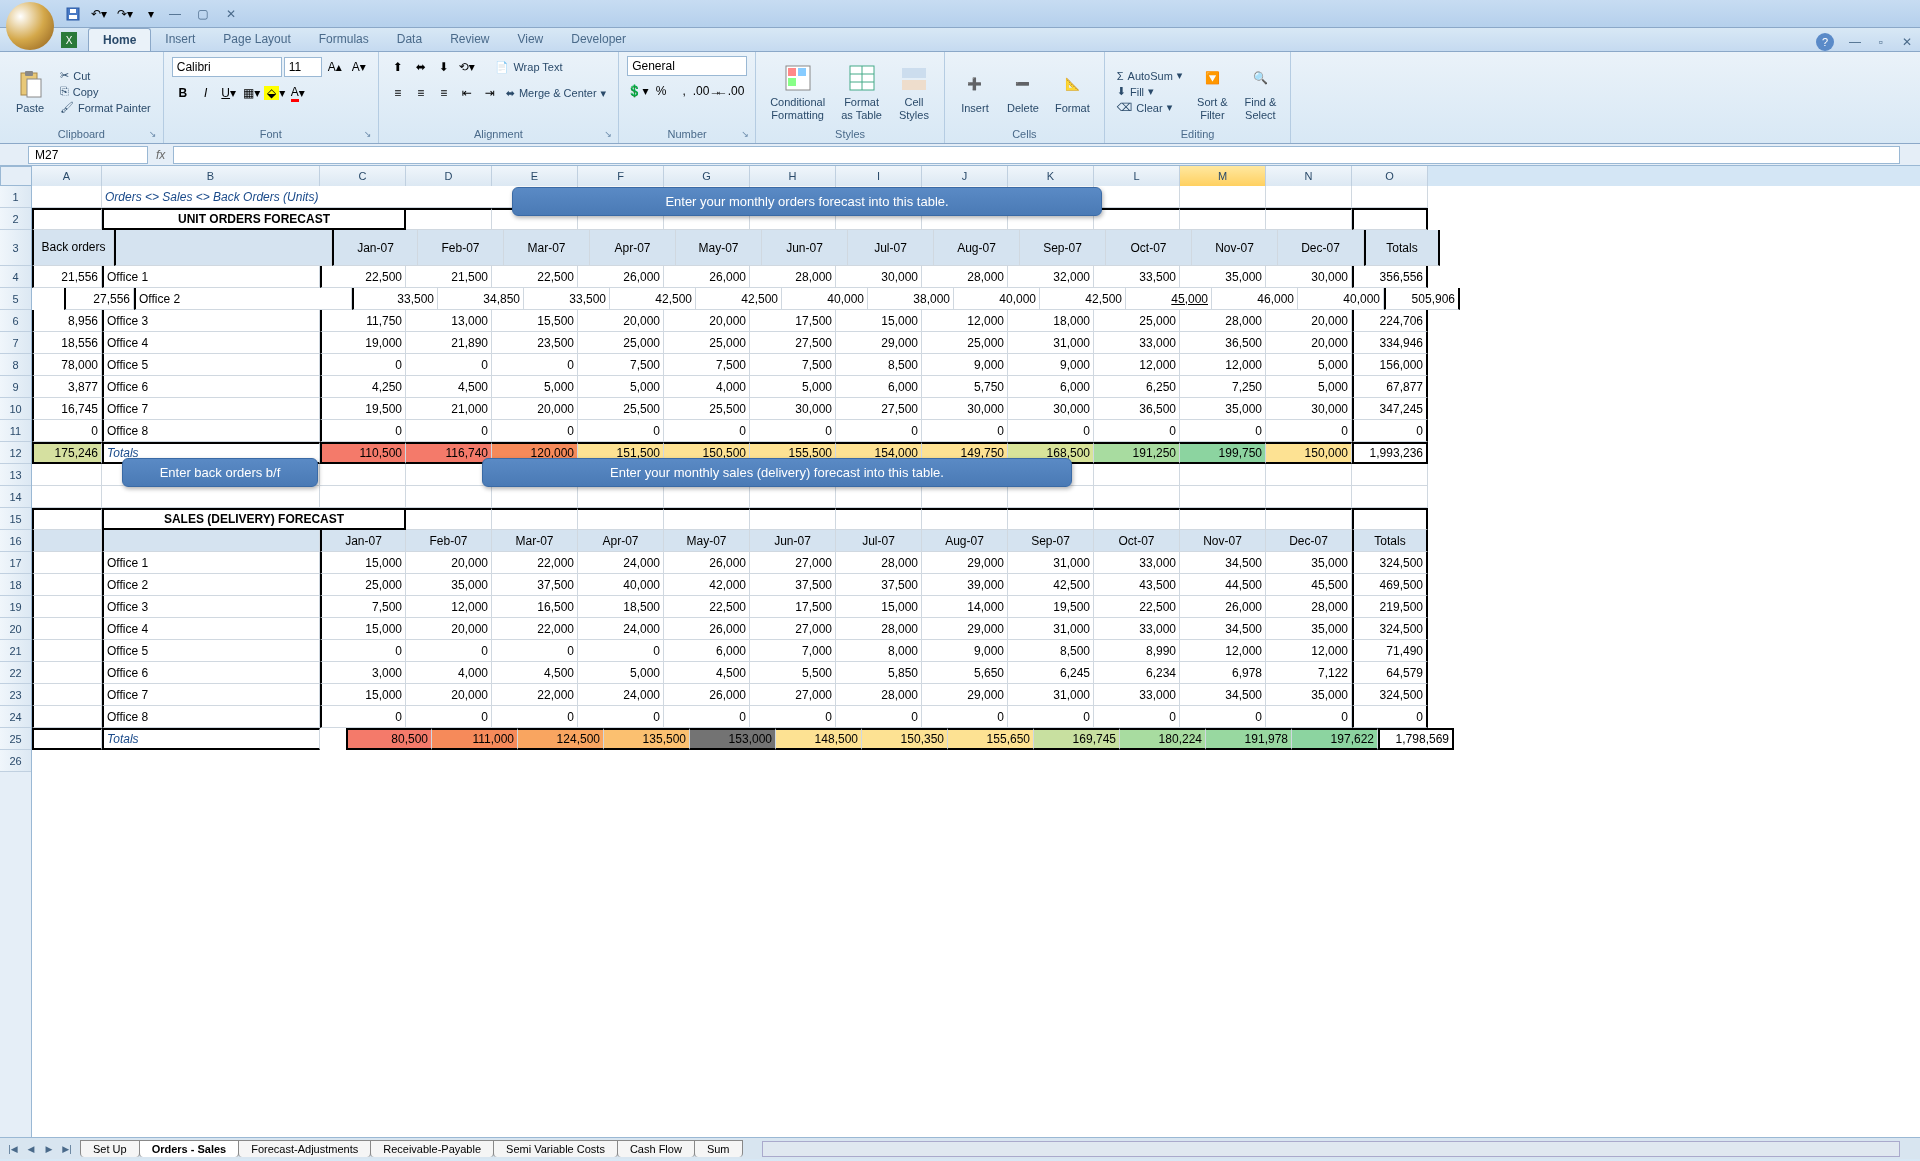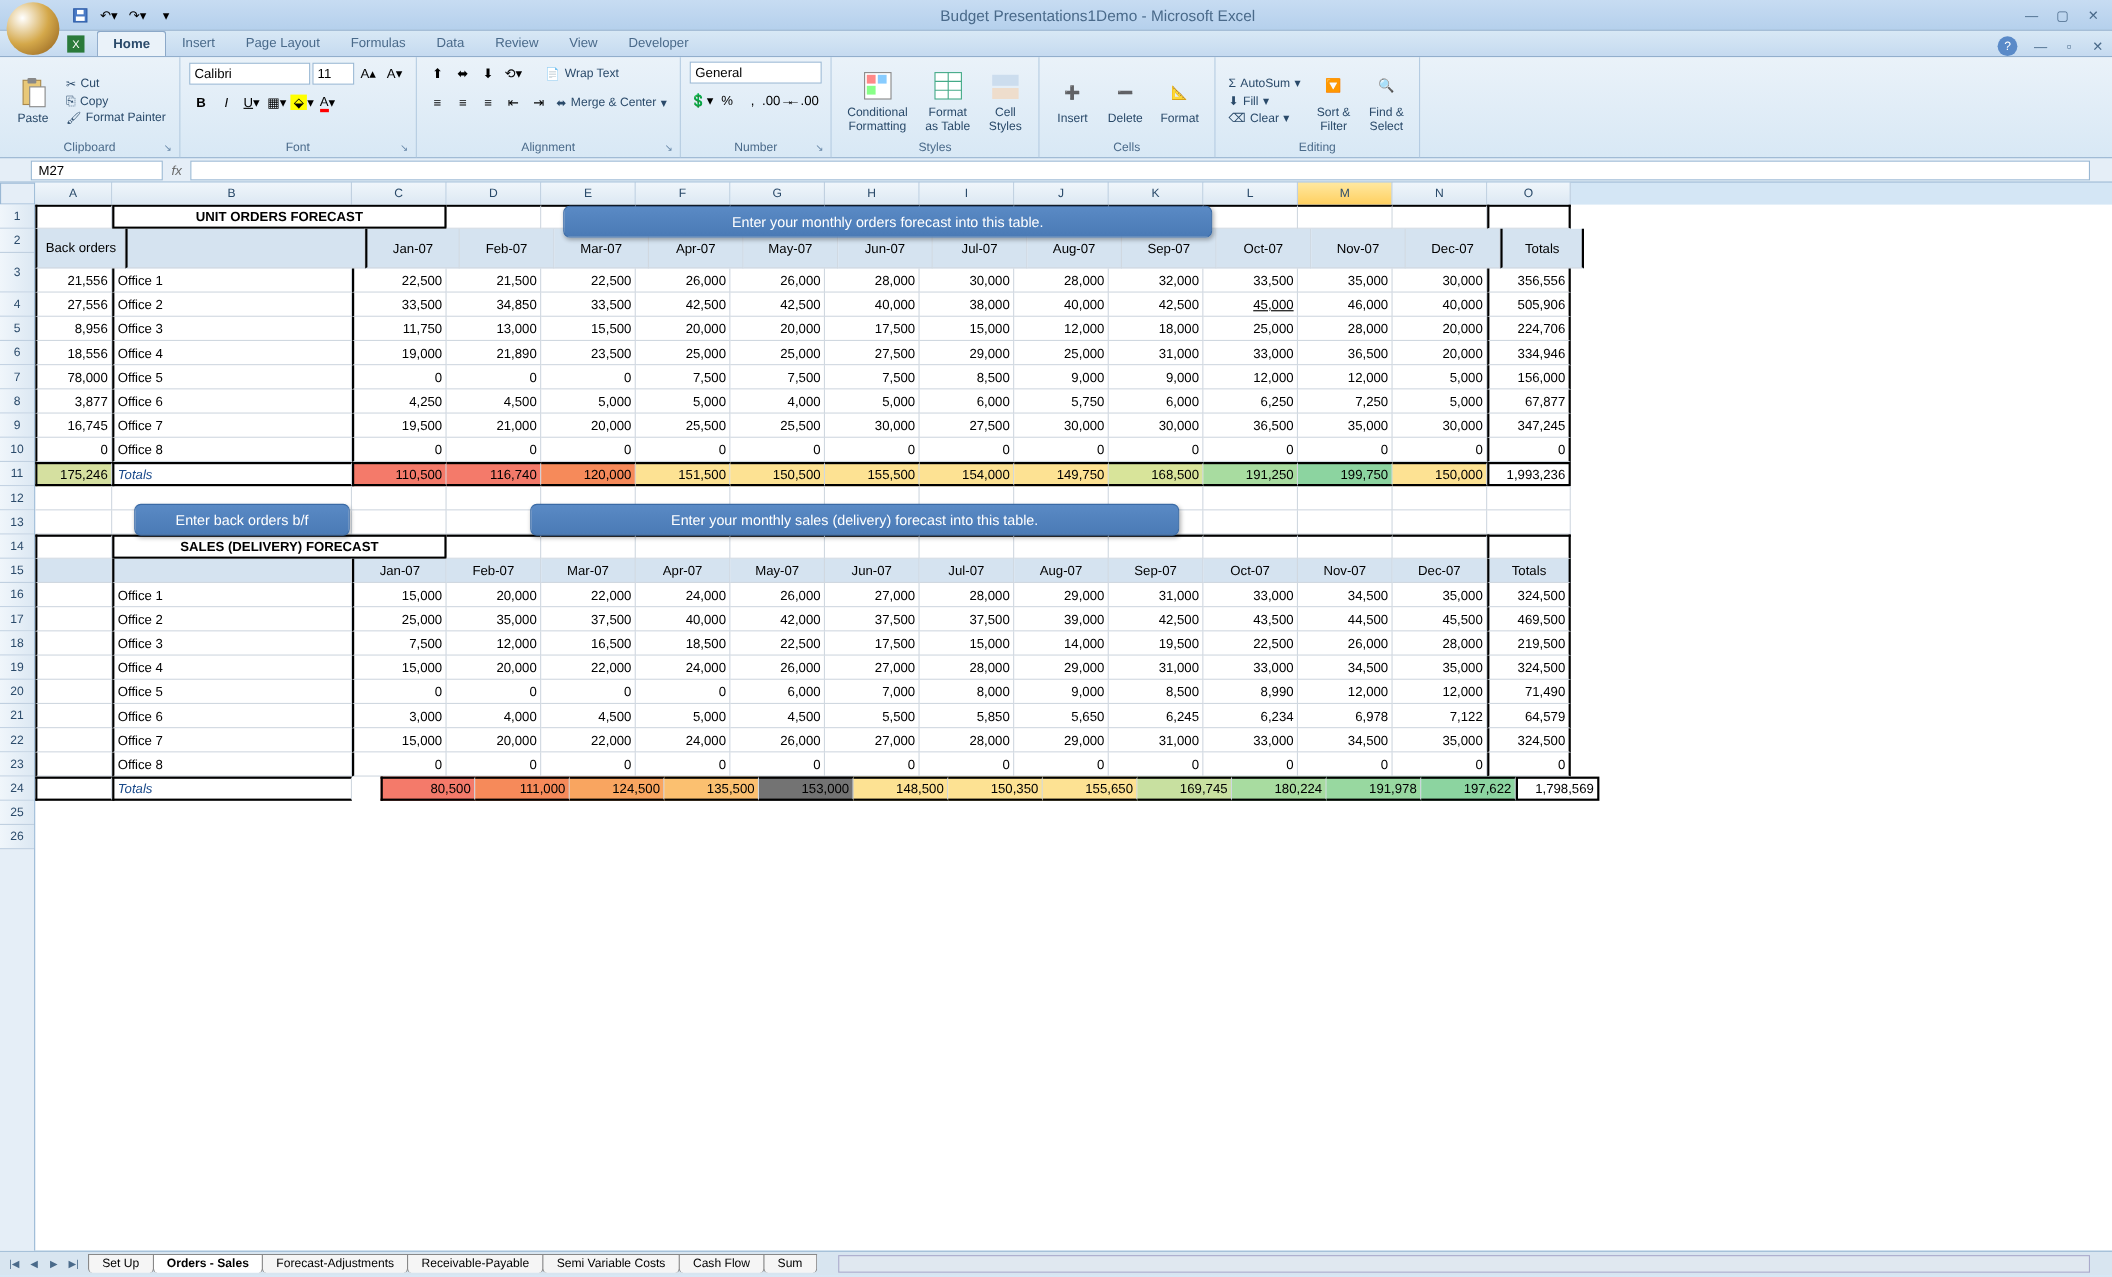--- a/index.html
+++ b/index.html
@@ -74,21 +74,20 @@
         <svg width="16" height="16">
           <rect x="2" y="2" width="12" height="12" fill="#4a7ac5" stroke="#2a5aa5"></rect>
           <rect x="4" y="9" width="8" height="4" fill="#fff"></rect>
           <rect x="5" y="3" width="6" height="4" fill="#fff"></rect>
         </svg>
       </div>
     <div class="qat-btn">↶▾</div>
     <div class="qat-btn">↷▾</div>
     <div class="qat-btn">▾</div>
   </div>
-  <div class="title">Budget Presentations1Demo - Microsoft Excel</div>
   <div class="win-btns">
     <div class="win-btn">—</div>
     <div class="win-btn">▢</div>
     <div class="win-btn">✕</div>
   </div>
 </div>
 
 <div class="tabs">
   <div class="qat-btn" style="margin-right:8px">
       <svg width="16" height="16">
@@ -339,20 +338,34 @@
       <div class="row-h">21</div>
       <div class="row-h">22</div>
       <div class="row-h">23</div>
       <div class="row-h">24</div>
       <div class="row-h">25</div>
       <div class="row-h">26</div>
     </div>
   <div class="grid-body">
     <div class="cells" id="cells">
         <div class="cell-row">
+          <div class="cell " style="width: 70px;"></div>
+          <div class="cell ital" style="width: 476px;">Orders &lt;&gt; Sales &lt;&gt; Back Orders (Units)</div>
+          <div class="cell " style="width: 86px;"></div>
+          <div class="cell " style="width: 86px;"></div>
+          <div class="cell " style="width: 86px;"></div>
+          <div class="cell " style="width: 86px;"></div>
+          <div class="cell " style="width: 86px;"></div>
+          <div class="cell " style="width: 86px;"></div>
+          <div class="cell " style="width: 86px;"></div>
+          <div class="cell " style="width: 86px;"></div>
+          <div class="cell " style="width: 86px;"></div>
+          <div class="cell " style="width: 76px;"></div>
+        </div>
+        <div class="cell-row">
           <div class="cell bd-t bd-l" style="width: 70px;"></div>
           <div class="cell b c bd-t bd-b bd-l bd-r" style="width: 304px;">UNIT ORDERS FORECAST</div>
           <div class="cell bd-t" style="width: 86px;"></div>
           <div class="cell bd-t" style="width: 86px;"></div>
           <div class="cell bd-t" style="width: 86px;"></div>
           <div class="cell bd-t" style="width: 86px;"></div>
           <div class="cell bd-t" style="width: 86px;"></div>
           <div class="cell bd-t" style="width: 86px;"></div>
           <div class="cell bd-t" style="width: 86px;"></div>
           <div class="cell bd-t" style="width: 86px;"></div>
@@ -389,21 +402,21 @@
           <div class="cell r" style="width: 86px;">28,000</div>
           <div class="cell r" style="width: 86px;">30,000</div>
           <div class="cell r" style="width: 86px;">28,000</div>
           <div class="cell r" style="width: 86px;">32,000</div>
           <div class="cell r" style="width: 86px;">33,500</div>
           <div class="cell r" style="width: 86px;">35,000</div>
           <div class="cell r" style="width: 86px;">30,000</div>
           <div class="cell r bd-l bd-r" style="width: 76px;">356,556</div>
         </div>
         <div class="cell-row">
-          <div class="cell r bd-l" style="width: 70px;">27,556</div>
+          <div class="cell r bd-l" style="width: 70px; margin-left: 32px;">27,556</div>
           <div class="cell bd-l" style="width: 218px;">Office 2</div>
           <div class="cell r bd-l" style="width: 86px;">33,500</div>
           <div class="cell r" style="width: 86px;">34,850</div>
           <div class="cell r" style="width: 86px;">33,500</div>
           <div class="cell r" style="width: 86px;">42,500</div>
           <div class="cell r" style="width: 86px;">42,500</div>
           <div class="cell r" style="width: 86px;">40,000</div>
           <div class="cell r" style="width: 86px;">38,000</div>
           <div class="cell r" style="width: 86px;">40,000</div>
           <div class="cell r" style="width: 86px;">42,500</div>

